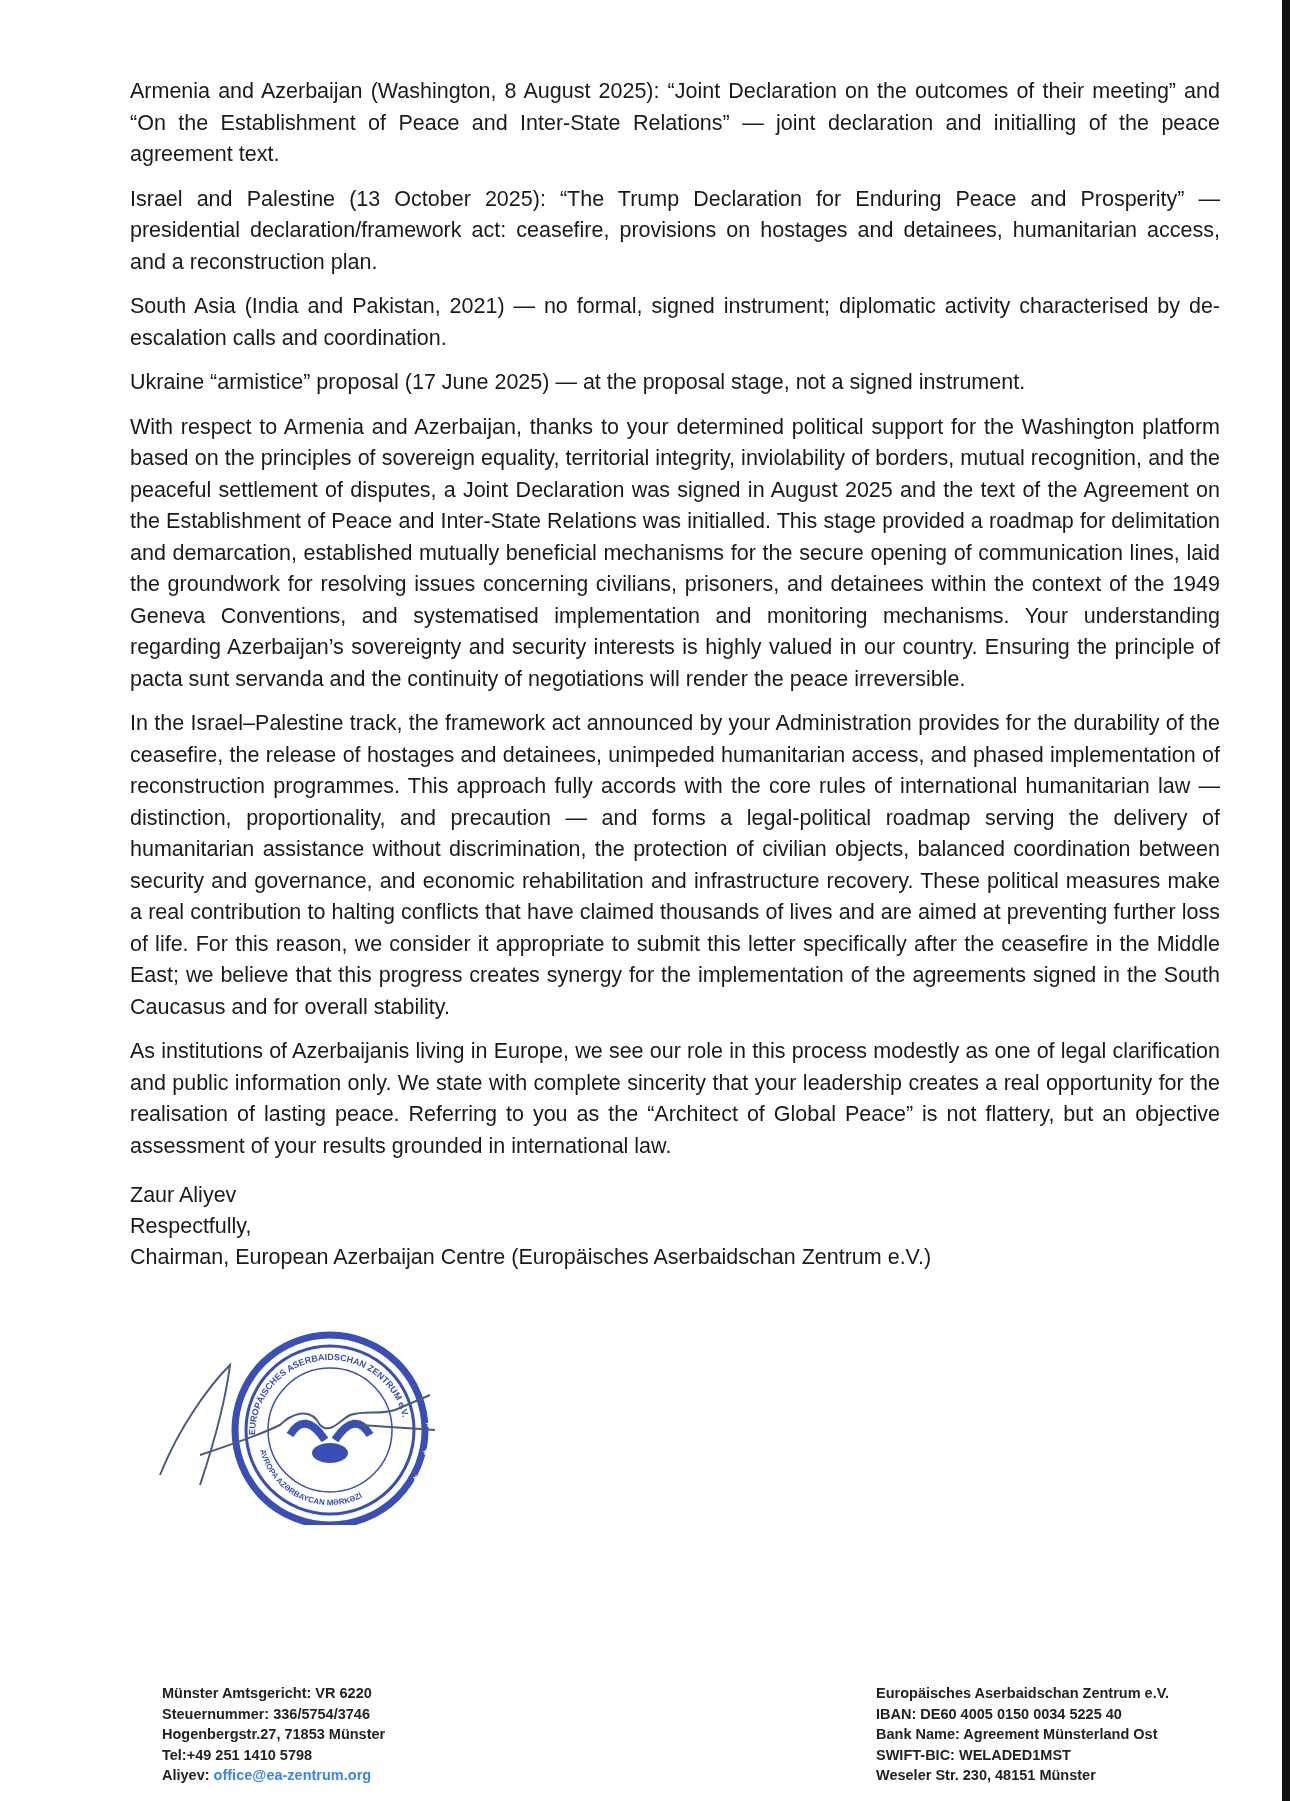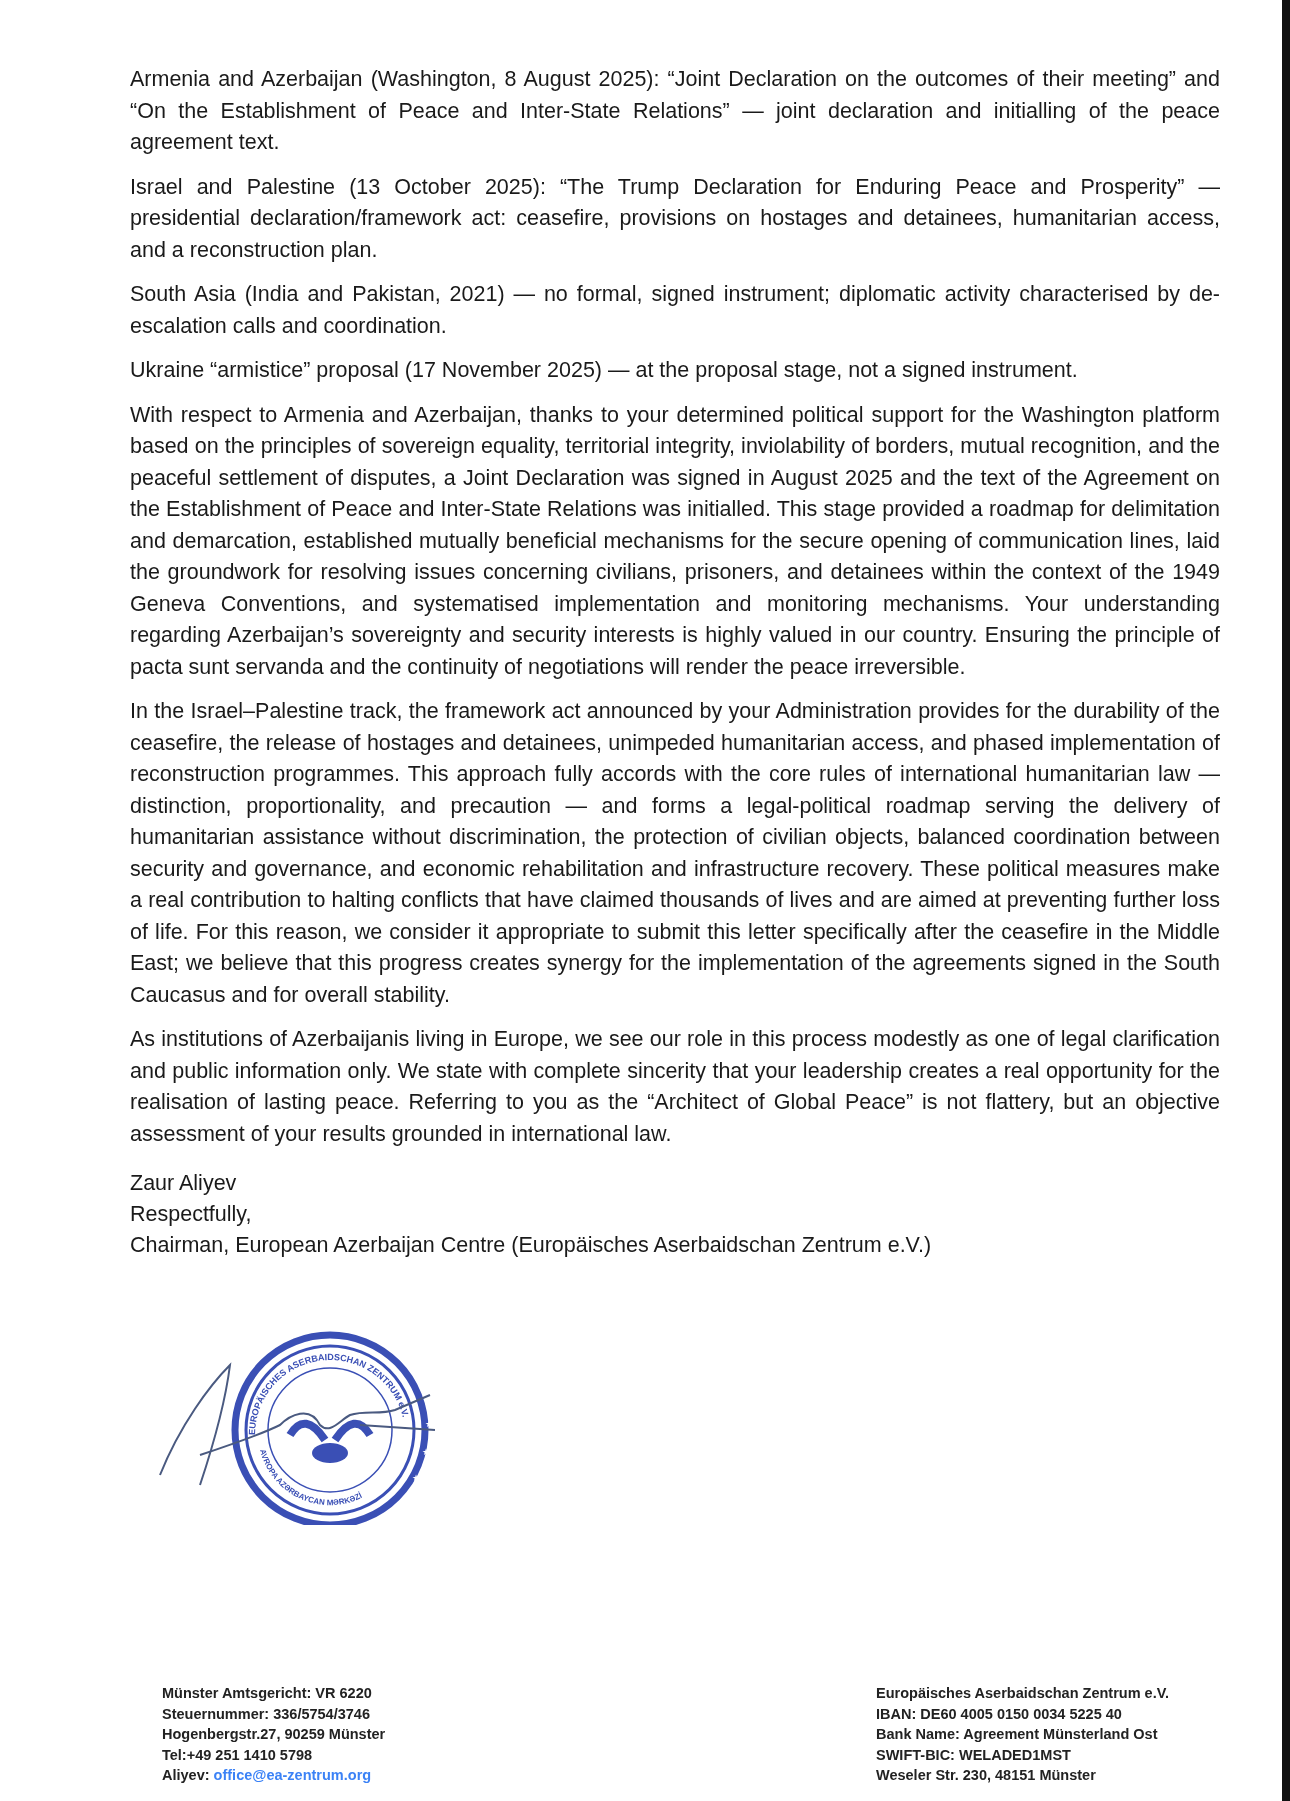--- a/index.html
+++ b/index.html
@@ -1,39 +1,39 @@
 <!DOCTYPE html>
 <html><head>
 <meta charset="utf-8">
 <style>
   html, body { margin: 0; padding: 0; background: #ffffff; }
   body { width: 1290px; height: 1801px; position: relative; overflow: hidden; font-family: "Liberation Sans", sans-serif; color: #1a1a1a; }
   .page { position: absolute; left: 0; top: 0; width: 1290px; height: 1801px; background: #fff; }
   .border-right { position: absolute; right: 0; top: 0; width: 8px; height: 1801px; background: #111; }
   .body-text { position: absolute; left: 130px; top: 64px; width: 1090px; font-size: 21.5px; line-height: 31.5px; text-align: justify; }
-  .body-text p { margin: 0 0 13px 0; }
+  .body-text p { margin: 12px 0 13px 0; }
   .signoff { margin-top: 18px; }
   .signoff div { line-height: 31px; }
   .stamp { position: absolute; left: 140px; top: 1325px; width: 330px; height: 200px; }
   .footer { position: absolute; top: 1683px; font-size: 14.5px; line-height: 20.5px; font-weight: bold; color: #222; }
   .footer.left { left: 130px; margin-left: 32px; }
   .footer.right { left: 876px; }
   .footer .email { color: #3b82f6; }
 </style>
 </head>
 <body>
 
 <div class="page">
   <div class="border-right"></div>
 
   <div class="body-text">
     <p>Armenia and Azerbaijan (Washington, 8 August 2025): “Joint Declaration on the outcomes of their meeting” and “On the Establishment of Peace and Inter-State Relations” — joint declaration and initialling of the peace agreement text.</p>
     <p>Israel and Palestine (13 October 2025): “The Trump Declaration for Enduring Peace and Prosperity” — presidential declaration/framework act: ceasefire, provisions on hostages and detainees, humanitarian access, and a reconstruction plan.</p>
     <p>South Asia (India and Pakistan, 2021) — no formal, signed instrument; diplomatic activity characterised by de-escalation calls and coordination.</p>
-    <p>Ukraine “armistice” proposal (17 November 2025) — at the proposal stage, not a signed instrument.</p>
+    <p>Ukraine “armistice” proposal (17 June 2025) — at the proposal stage, not a signed instrument.</p>
     <p>With respect to Armenia and Azerbaijan, thanks to your determined political support for the Washington platform based on the principles of sovereign equality, territorial integrity, inviolability of borders, mutual recognition, and the peaceful settlement of disputes, a Joint Declaration was signed in August 2025 and the text of the Agreement on the Establishment of Peace and Inter-State Relations was initialled. This stage provided a roadmap for delimitation and demarcation, established mutually beneficial mechanisms for the secure opening of communication lines, laid the groundwork for resolving issues concerning civilians, prisoners, and detainees within the context of the 1949 Geneva Conventions, and systematised implementation and monitoring mechanisms. Your understanding regarding Azerbaijan’s sovereignty and security interests is highly valued in our country. Ensuring the principle of pacta sunt servanda and the continuity of negotiations will render the peace irreversible.</p>
     <p>In the Israel–Palestine track, the framework act announced by your Administration provides for the durability of the ceasefire, the release of hostages and detainees, unimpeded humanitarian access, and phased implementation of reconstruction programmes. This approach fully accords with the core rules of international humanitarian law — distinction, proportionality, and precaution — and forms a legal-political roadmap serving the delivery of humanitarian assistance without discrimination, the protection of civilian objects, balanced coordination between security and governance, and economic rehabilitation and infrastructure recovery. These political measures make a real contribution to halting conflicts that have claimed thousands of lives and are aimed at preventing further loss of life. For this reason, we consider it appropriate to submit this letter specifically after the ceasefire in the Middle East; we believe that this progress creates synergy for the implementation of the agreements signed in the South Caucasus and for overall stability.</p>
     <p>As institutions of Azerbaijanis living in Europe, we see our role in this process modestly as one of legal clarification and public information only. We state with complete sincerity that your leadership creates a real opportunity for the realisation of lasting peace. Referring to you as the “Architect of Global Peace” is not flattery, but an objective assessment of your results grounded in international law.</p>
     <div class="signoff">
       <div>Zaur Aliyev</div>
       <div>Respectfully,</div>
       <div>Chairman, European Azerbaijan Centre (Europäisches Aserbaidschan Zentrum e.V.)</div>
     </div>
   </div>
 
@@ -62,21 +62,21 @@
       </text>
       <path d="M150 110 Q 165 85 185 115 M 230 110 Q 215 85 195 115" stroke="#3a4fb5" stroke-width="8" fill="none"></path>
       <ellipse cx="190" cy="128" rx="18" ry="10" fill="#3a4fb5"></ellipse>
       <path d="M20 150 C 40 100, 70 60, 90 40 C 85 80, 70 130, 60 160 M 60 130 C 90 120, 120 110, 140 100 C 150 90, 170 80, 180 100 C 190 110, 200 95, 210 90 C 225 85, 240 90, 255 85 L 290 70 M 220 100 L 295 105" stroke="#4a5a80" stroke-width="2" fill="none"></path>
     </svg>
   </div>
 
   <div class="footer left">
     <div>Münster Amtsgericht: VR 6220</div>
     <div>Steuernummer: 336/5754/3746</div>
-    <div>Hogenbergstr.27, 90259 Münster</div>
+    <div>Hogenbergstr.27, 71853 Münster</div>
     <div>Tel:+49 251 1410 5798</div>
     <div><span>Aliyev: </span><span class="email">office@ea-zentrum.org</span></div>
   </div>
 
   <div class="footer right">
     <div>Europäisches Aserbaidschan Zentrum e.V.</div>
     <div> IBAN: DE60 4005 0150 0034 5225 40</div>
     <div>Bank Name: Agreement Münsterland Ost</div>
     <div>SWIFT-BIC: WELADED1MST</div>
     <div>Weseler Str. 230, 48151 Münster</div>

